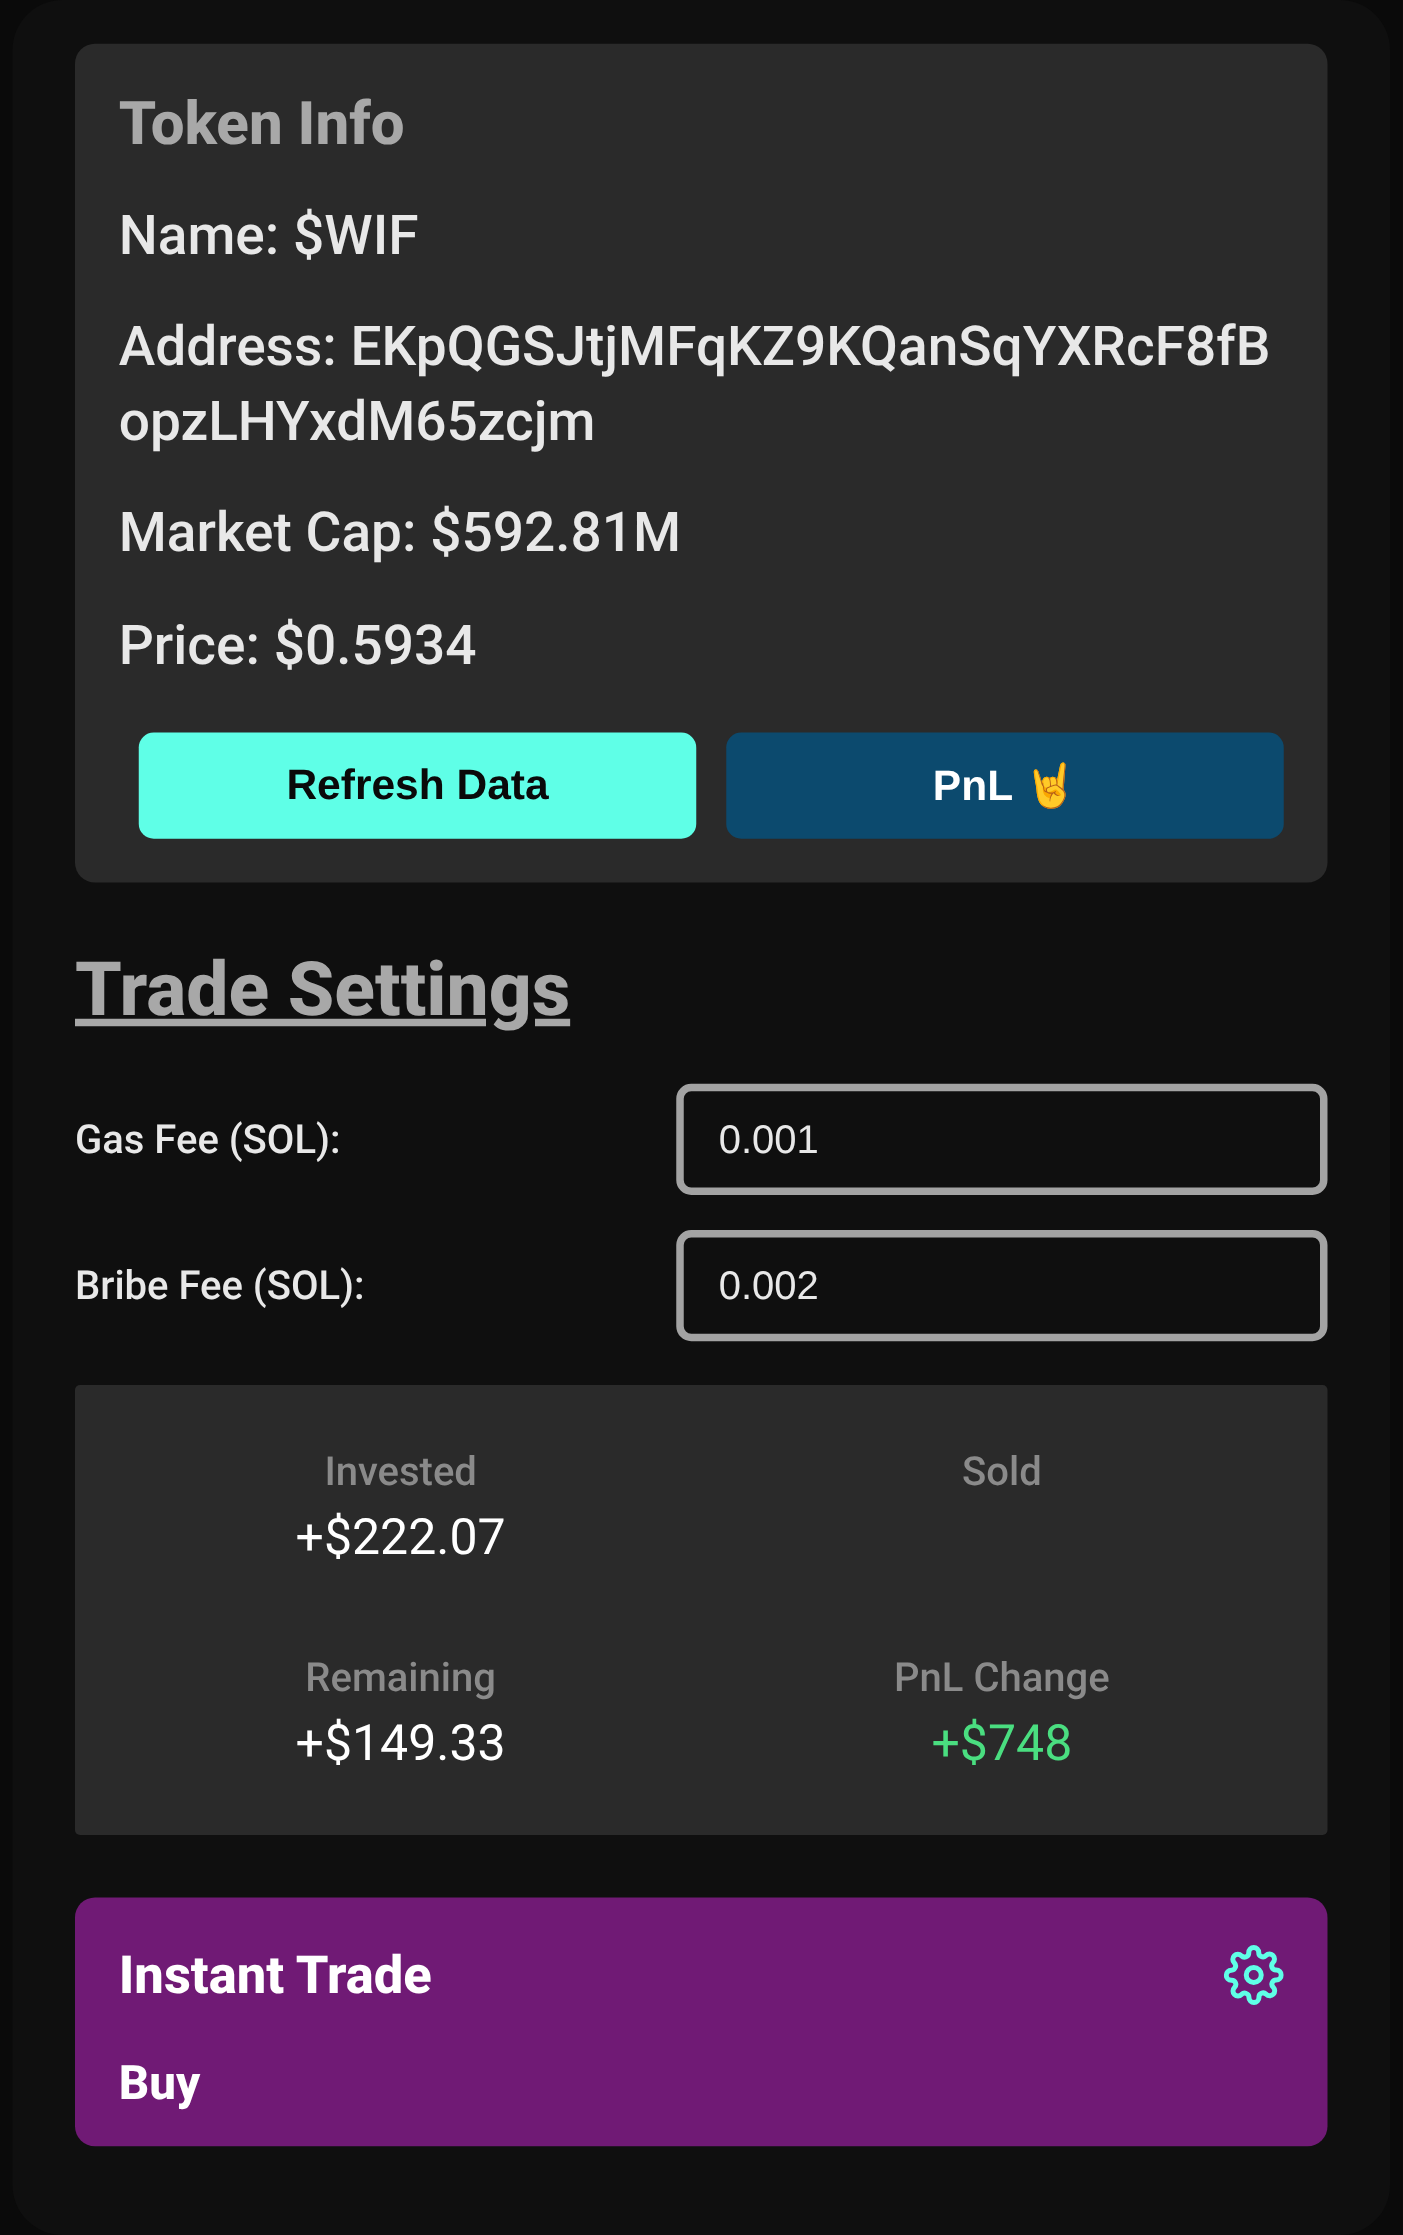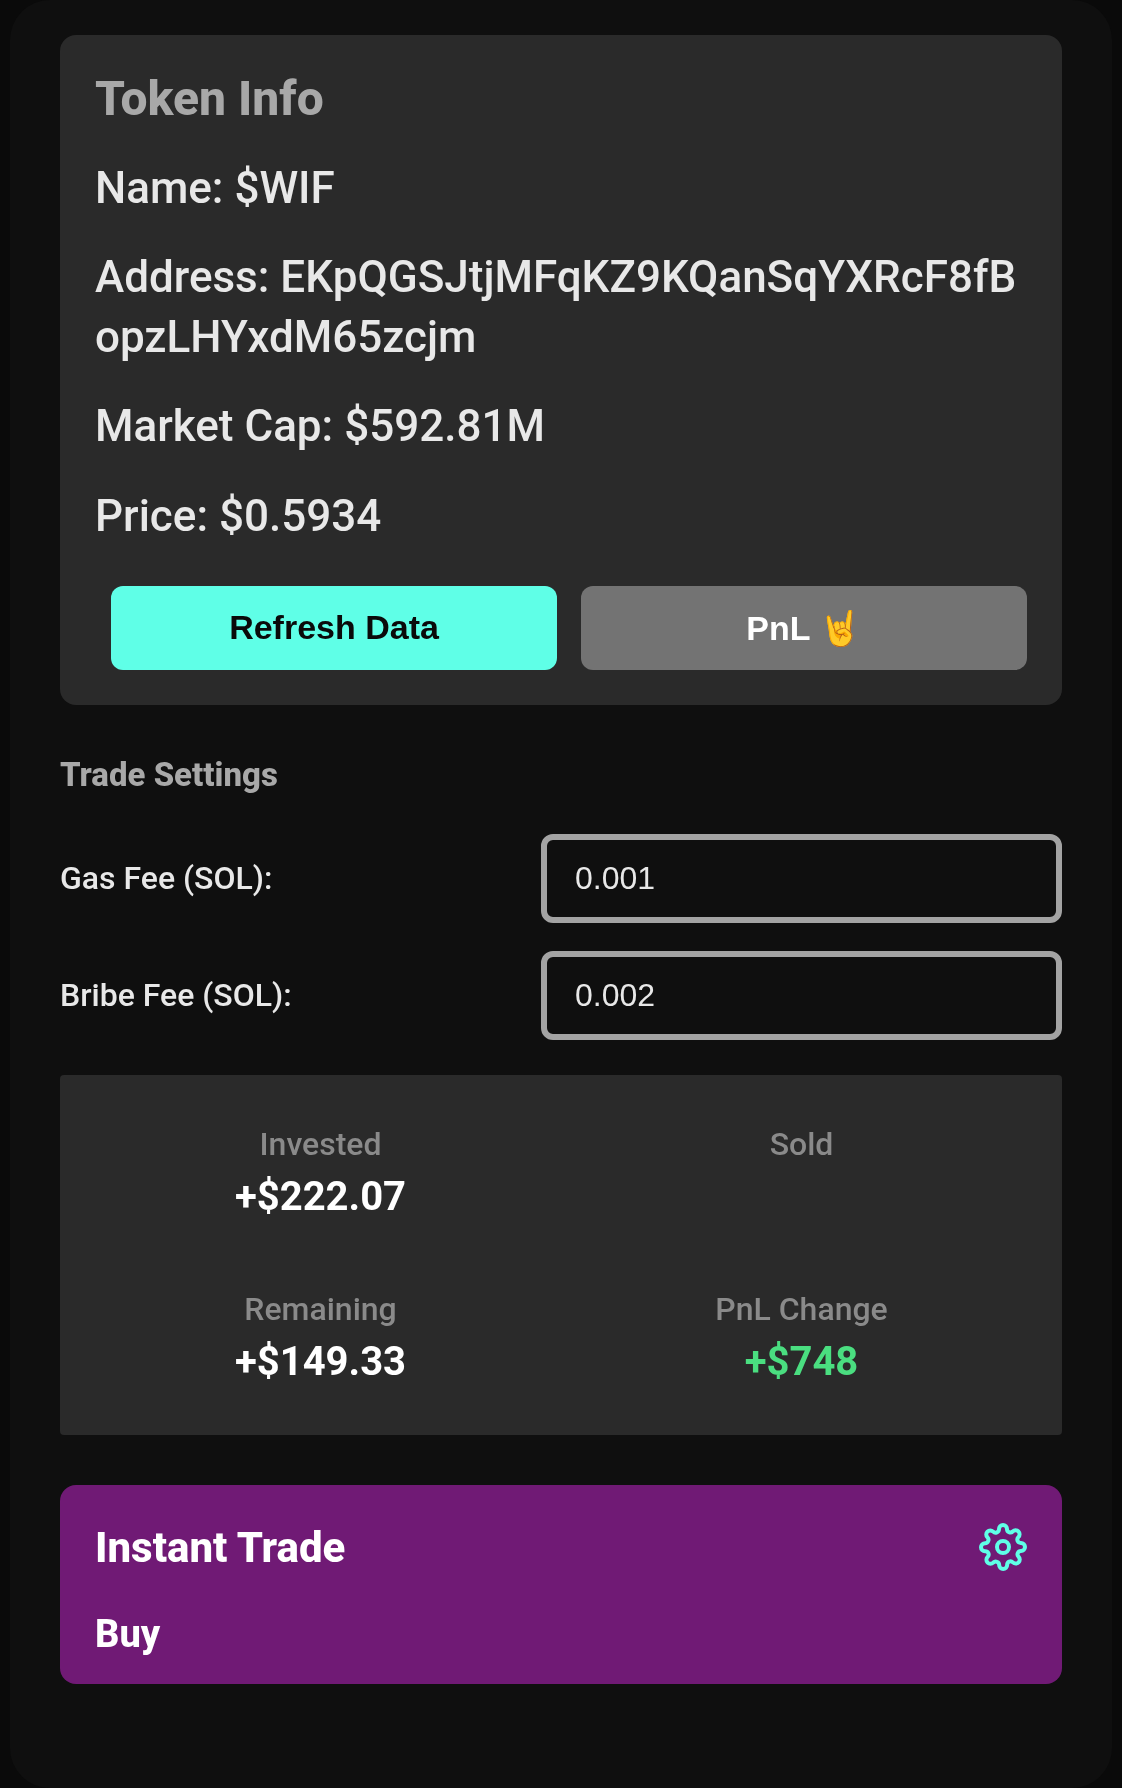--- a/index.html
+++ b/index.html
@@ -56,29 +56,30 @@
       font-weight: 700;
       border: none;
       cursor: pointer;
       text-align: center;
     }
     .btn-primary {
       background: #5fffe7;
       color: #0a0a0a;
     }
     .btn-secondary {
-      background: #737373;
+      background: #0c4a6e;
       color: #ffffff;
     }
     .trade-settings-title {
-      font-size: 33px;
+      font-size: 60px;
       font-weight: 800;
       color: #a8a8a8;
       margin-bottom: 40px;
       margin-top: 10px;
+      text-decoration: underline;
     }
     .setting-row {
       display: flex;
       align-items: center;
       margin-bottom: 28px;
     }
     .setting-label {
       font-size: 32px;
       font-weight: 500;
       color: #e8e8e8;
@@ -112,21 +113,21 @@
       text-align: center;
     }
     .stat-label {
       font-size: 32px;
       font-weight: 500;
       color: #8a8a8a;
       margin-bottom: 10px;
     }
     .stat-value {
       font-size: 40px;
-      font-weight: 700;
+      font-weight: 400;
       color: #ffffff;
     }
     .stat-value.positive {
       color: #4ade80;
     }
     .instant-trade-card {
       background: #701a75;
       border-radius: 16px;
       padding: 38px 35px 28px 35px;
     }

